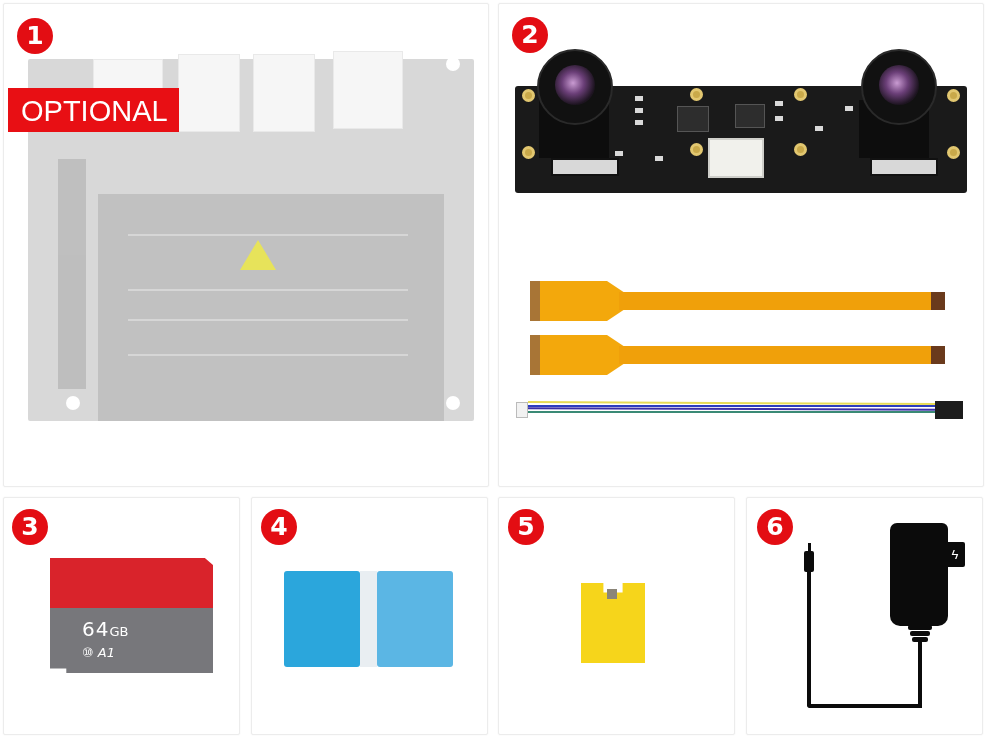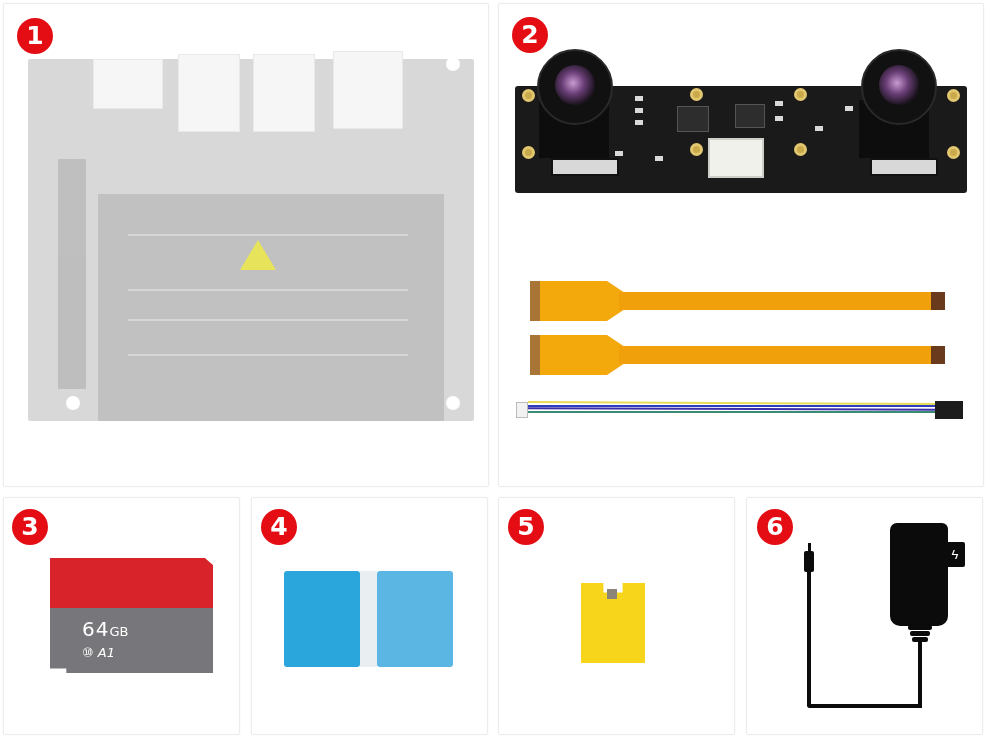--- a/index.html
+++ b/index.html
@@ -117,20 +117,21 @@
       <div class="fin" style="top:40px;"></div>
       <div class="fin" style="top:95px;"></div>
       <div class="fin" style="top:125px;"></div>
       <div class="fin" style="top:160px;"></div>
     </div>
     <div class="hole" style="left:38px; top:337px;"></div>
     <div class="hole" style="left:418px; top:337px;"></div>
     <div class="hole" style="left:418px; top:-2px;"></div>
   </div>
   <div class="warn" style="left:236px; top:236px;"></div>
+  <div class="optional">OPTIONAL</div>
 </div>
 
 <div class="panel" style="left:498px; top:3px; width:486px; height:484px;">
   <div class="badge" style="left:13px; top:13px;">2</div>
   <div class="cam-board">
     <div class="pad" style="left:7px; top:3px;"></div>
     <div class="pad" style="left:7px; top:60px;"></div>
     <div class="pad" style="left:175px; top:2px;"></div>
     <div class="pad" style="left:175px; top:57px;"></div>
     <div class="pad" style="left:279px; top:2px;"></div>

